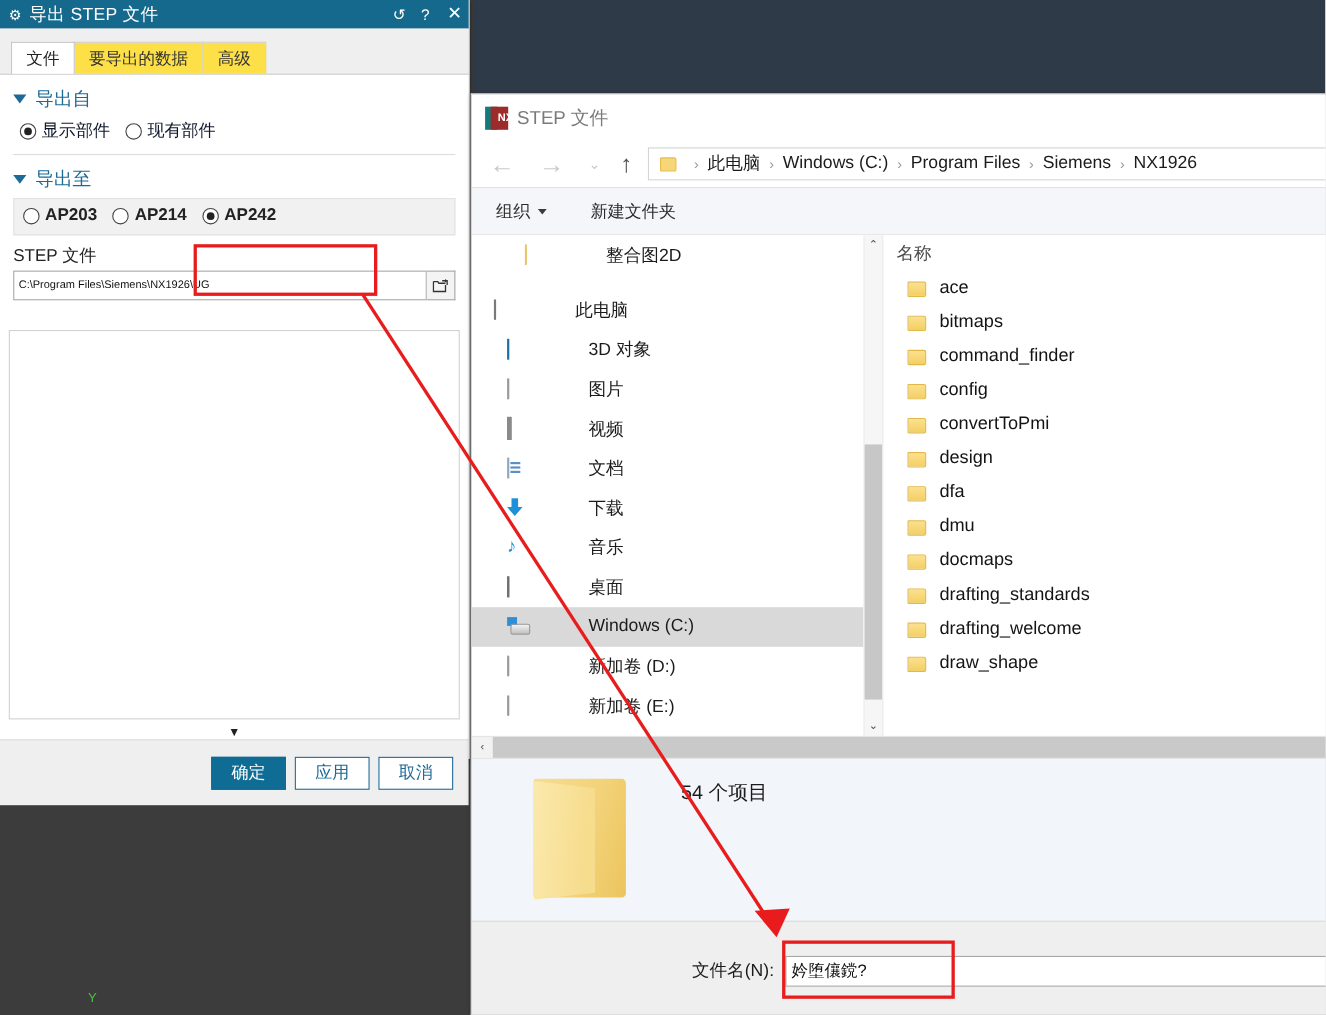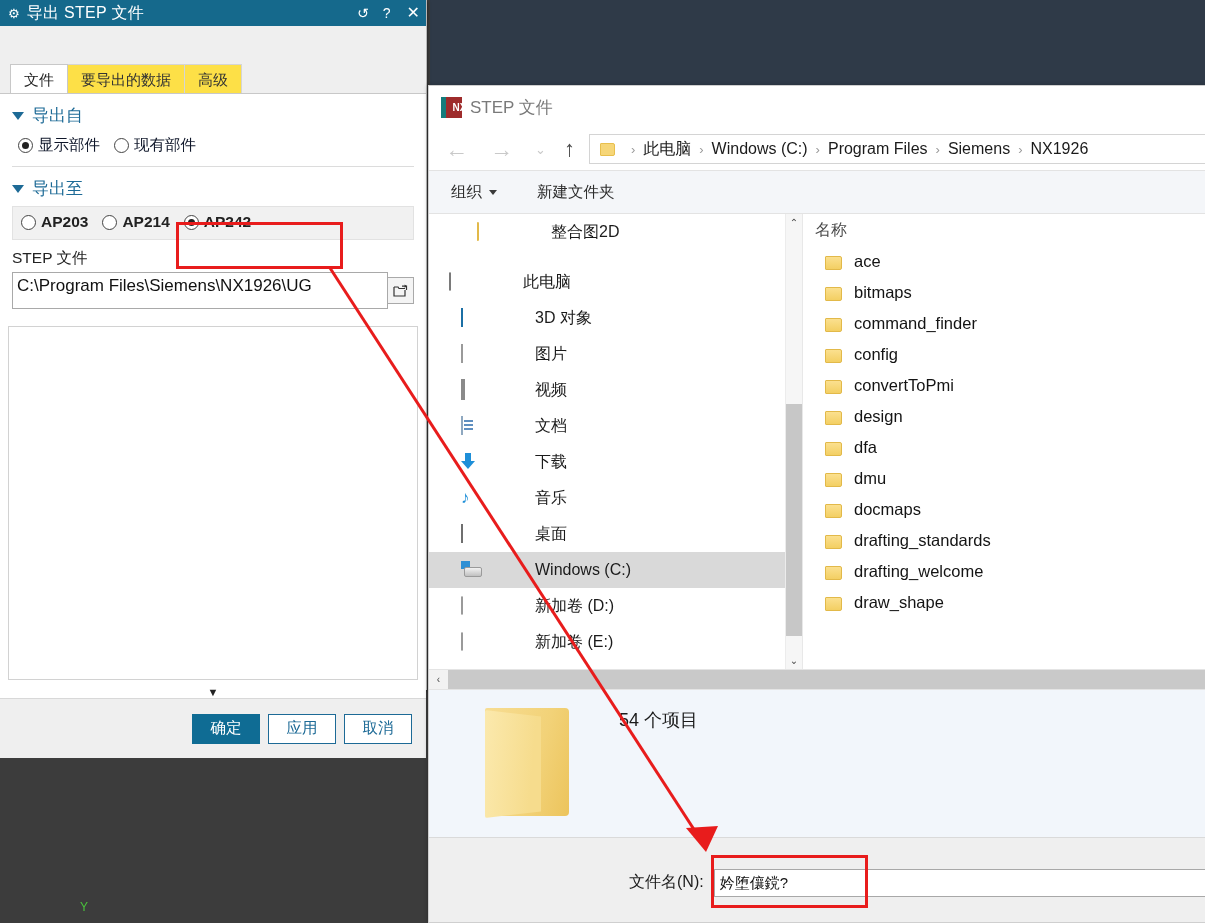--- a/index.html
+++ b/index.html
@@ -67,21 +67,20 @@
   }
   .nx-title-btn.close { font-size: 16px; margin-left: 16px; }
 
   .nx-tabs {
     display: flex;
     align-items: flex-end;
     height: 42px;
     background: #efefef;
     border-bottom: 1px solid #c8c8c8;
     padding-left: 10px;
-    margin-top: 26px;
   }
   .nx-tab {
     height: 29px;
     line-height: 29px;
     padding: 0 13px;
     font-size: 15px;
     color: #333;
     border: 1px solid #d5d5d5;
     border-bottom: none;
     background: #fde047;
@@ -168,24 +167,24 @@
     color: #222;
     padding: 8px 0 3px 12px;
   }
   .path-row {
     display: flex;
     align-items: center;
     padding: 0 12px;
   }
   .path-input {
     flex: 1;
-    height: 37px;
+    height: 27px;
     border: 1px solid #a9a9a9;
     background: #fff;
-    font-size: 17px;
+    font-size: 10px;
     color: #111;
     padding: 0 4px;
     line-height: 25px;
     white-space: nowrap;
     overflow: hidden;
     font-family: "Liberation Sans", sans-serif;
   }
   .browse-btn {
     width: 26px; height: 27px;
     border: 1px solid #a9a9a9;

